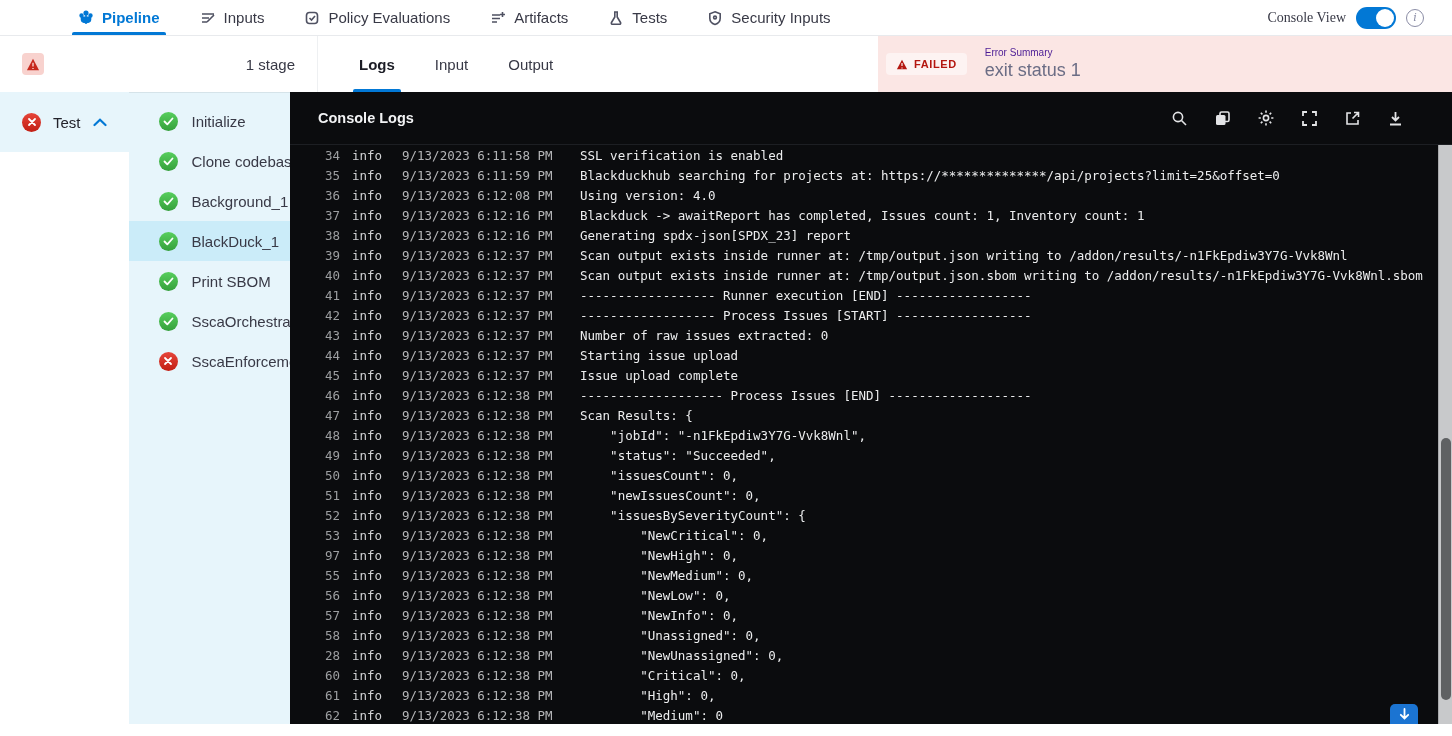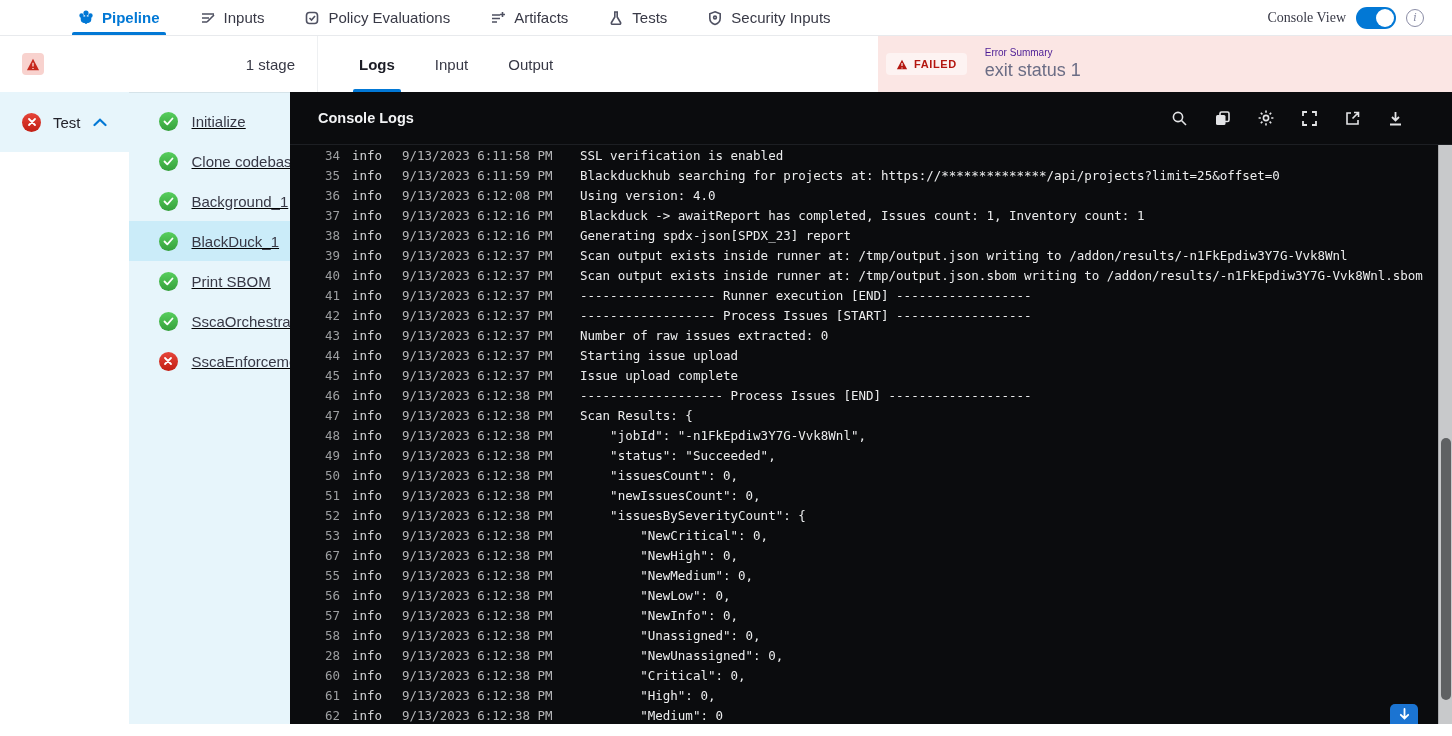--- a/index.html
+++ b/index.html
@@ -47,21 +47,21 @@
   .err-block { display:flex; flex-direction:column; gap:2px; }
   .err-title { font-size:10px; color:#4c1d95; }
   .err-msg { font-size:18px; color:#6b6d85; }
 
   
   .body-row { display:flex; height:632px; }
   .sidebar { width:290px; display:flex; background:#fff; }
   .stage-row { height:60px; display:flex; align-items:center; padding:0 22px; gap:12px;
                background:#e7f5fb; cursor:pointer; }
   .stage-name { font-size:15px; color:#22222a; flex:1; }
-  .steps-wrap { background:#e7f5fb; border-top:1px solid #d5e3e9; padding:8px 0 14px 0;text-decoration:underline; }
+  .steps-wrap { background:#e7f5fb; border-top:1px solid #d5e3e9; padding:8px 0 14px 0; }
   .step-row { height:40px; display:flex; align-items:center; padding:0 22px 0 30px; gap:14px; cursor:pointer; }
   .step-row.selected { background:#cbecf9; }
   .step-label { font-size:15px; color:#383946; flex:1; }
   .step-duration { font-size:12px; color:#0369a1; }
 
   .status-dot { width:19px; height:19px; border-radius:50%; display:flex; align-items:center;
                 justify-content:center; flex:none; }
   .status-dot.success { background:#3fae46; background:linear-gradient(180deg,#57ce5d,#35a03c); }
   .status-dot.failed  { background:#da291d; background:linear-gradient(180deg,#e6453a,#c21f14); }
 
@@ -462,21 +462,21 @@
   </div>
 
   <div class="log-line">
     <span class="ln">53</span>
     <span class="lvl">info</span>
     <span class="lts">9/13/2023 6:12:38 PM</span>
     <span class="lmsg">        "NewCritical": 0,</span>
   </div>
 
   <div class="log-line">
-    <span class="ln">67</span>
+    <span class="ln">97</span>
     <span class="lvl">info</span>
     <span class="lts">9/13/2023 6:12:38 PM</span>
     <span class="lmsg">        "NewHigh": 0,</span>
   </div>
 
   <div class="log-line">
     <span class="ln">55</span>
     <span class="lvl">info</span>
     <span class="lts">9/13/2023 6:12:38 PM</span>
     <span class="lmsg">        "NewMedium": 0,</span>

